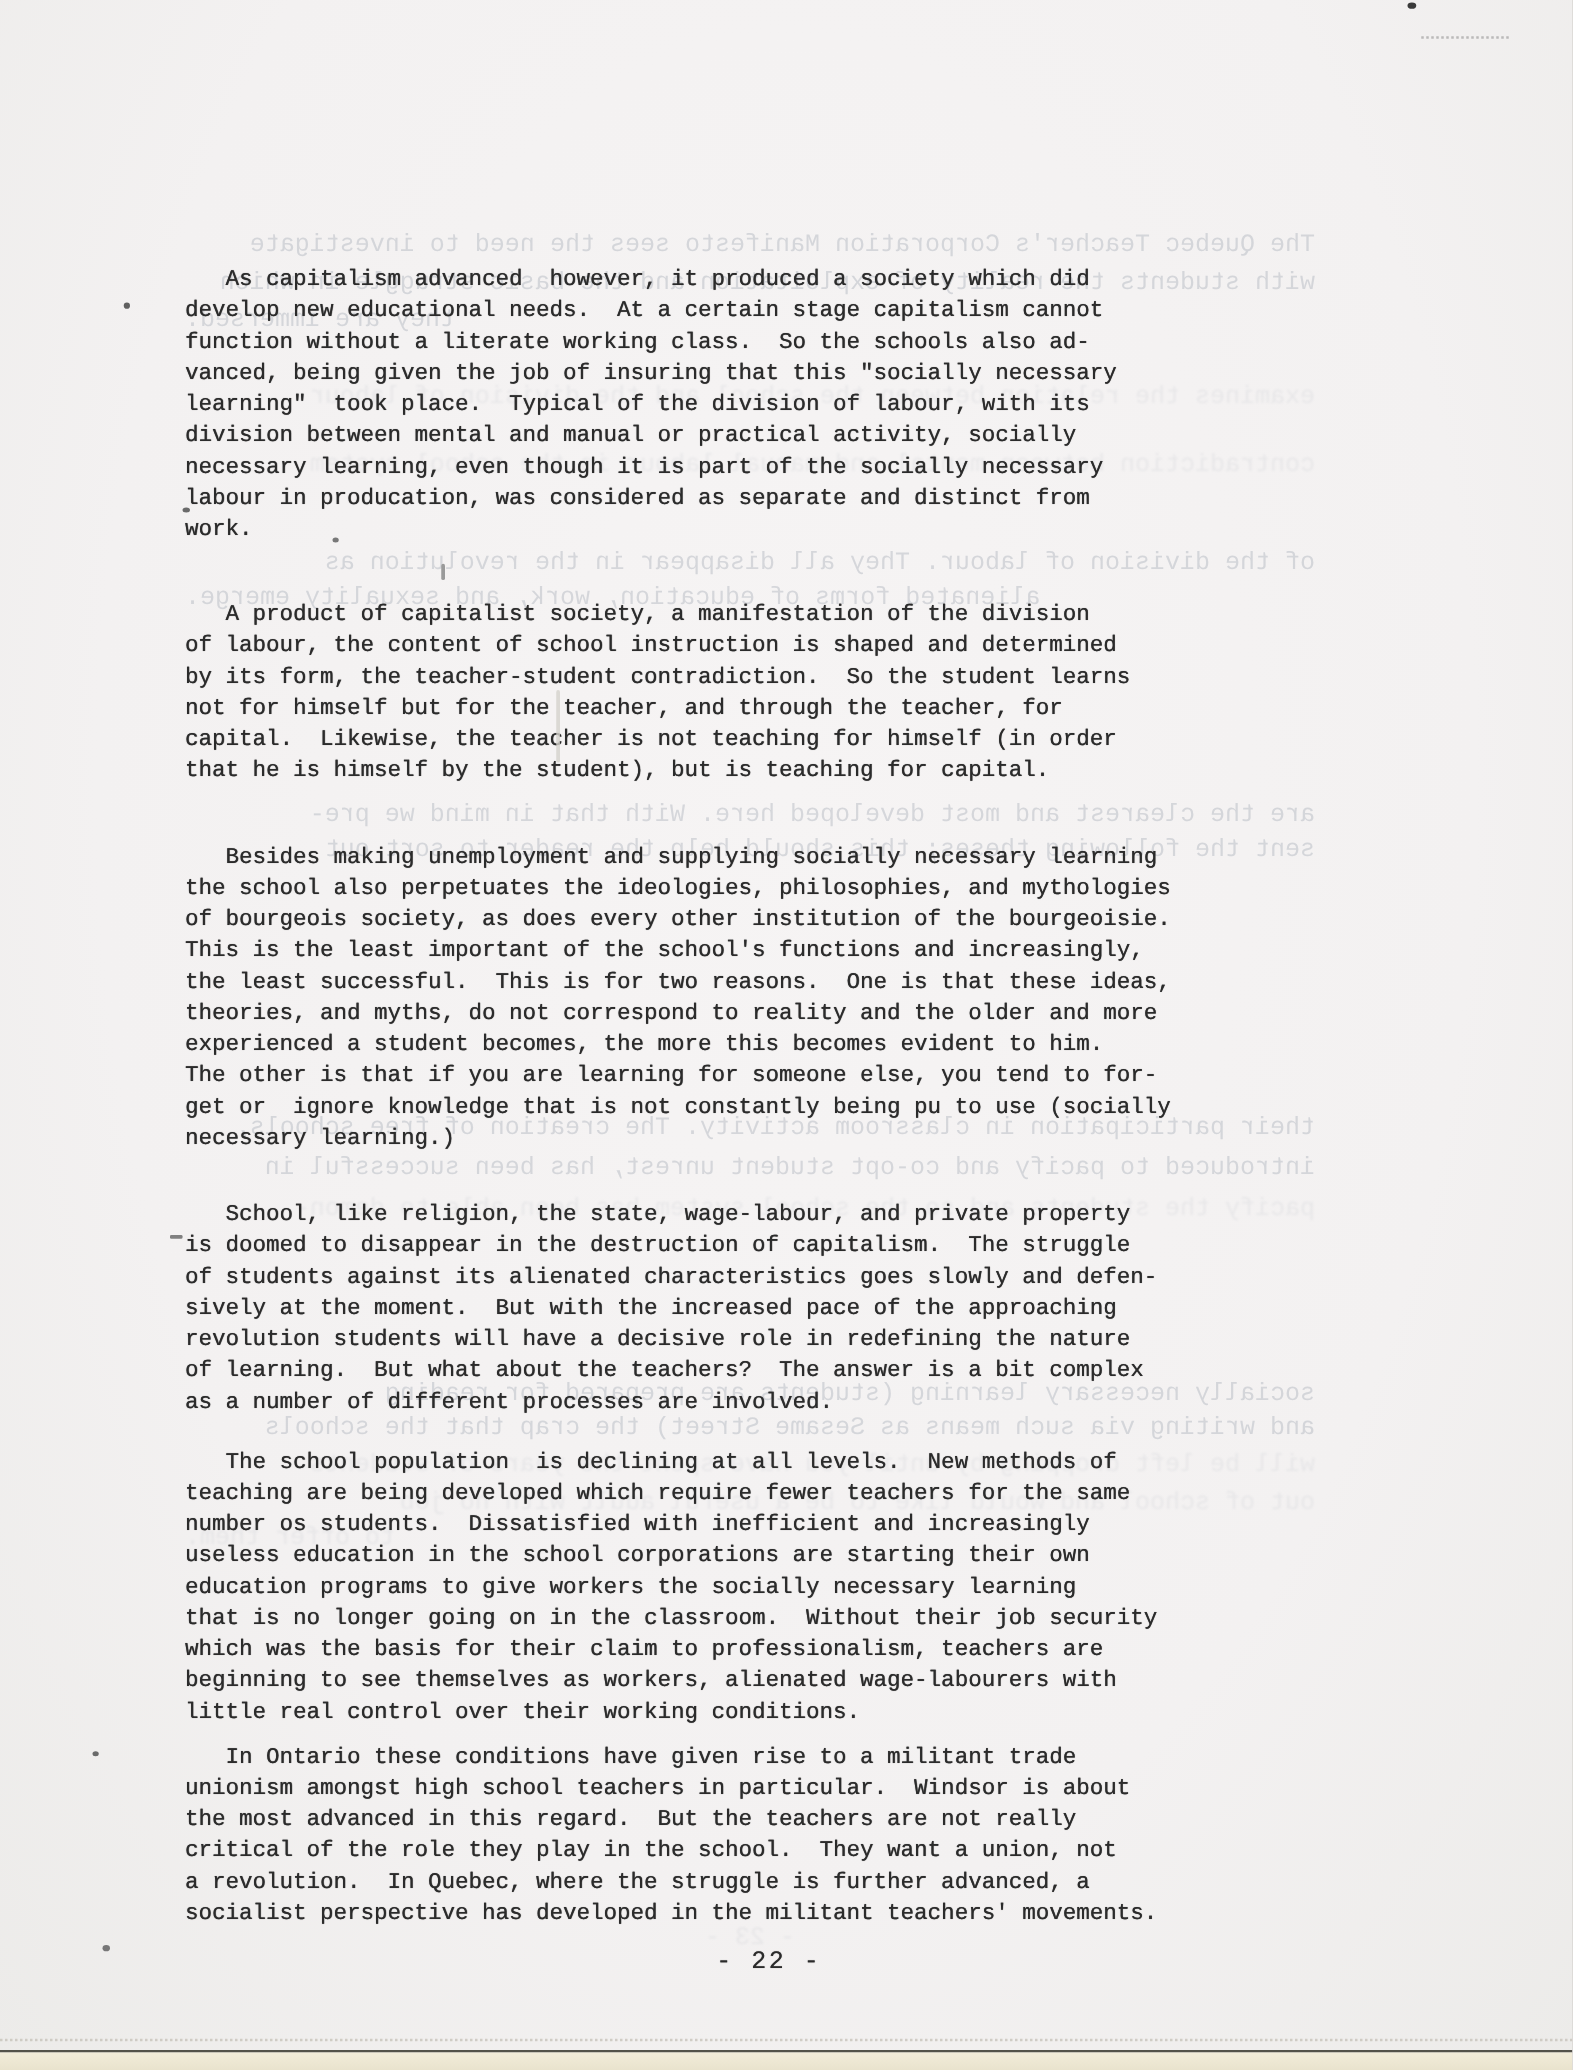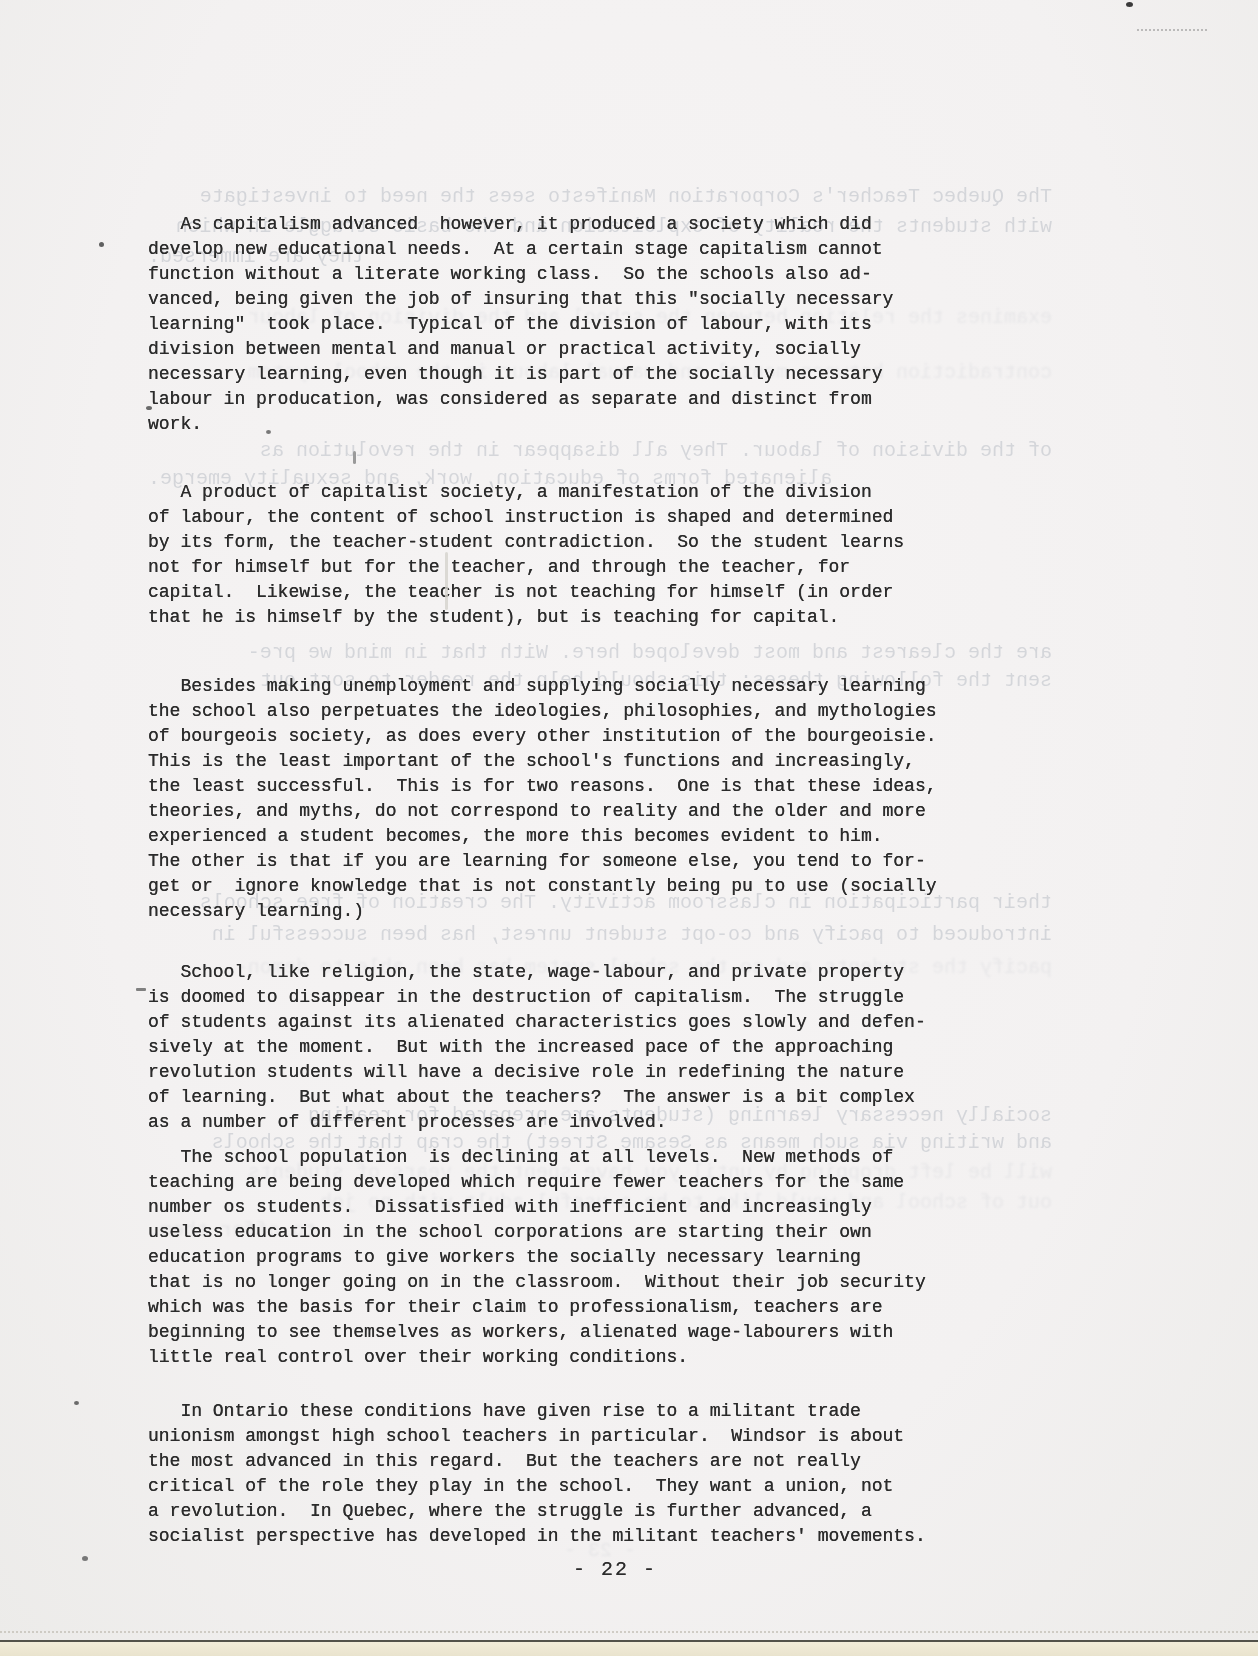--- a/index.html
+++ b/index.html
@@ -15,22 +15,22 @@
   .text-block{
     position:absolute;left:148px;top:212px;width:916px;
     color:var(--ink);
     font-size:18px;line-height:25px;
     text-shadow:0 0 0.6px rgba(34,34,34,.75), 0.3px 0 0 rgba(34,34,34,.35);
   }
   .para{margin:0;white-space:pre;}
   .para:nth-child(2){margin-top:43px}
   .para:nth-child(3){margin-top:44px}
   .para:nth-child(4){margin-top:36px}
-  .para:nth-child(5){margin-top:10px}
-  .para:nth-child(6){margin-top:29px}
+  .para:nth-child(5){margin-top:23px}
+  .para:nth-child(6){margin-top:11px}
   
   .footer{
     position:absolute;top:1558px;left:0;width:100%;
     text-align:center;transform:translateX(-14px);
     color:var(--ink);font-size:20px;letter-spacing:2px;
     text-shadow:0 0 0.6px rgba(34,34,34,.7);
   }
   
   .bleed{position:absolute;left:0;top:0;width:100%;height:100%;pointer-events:none;}
   .ghost{

